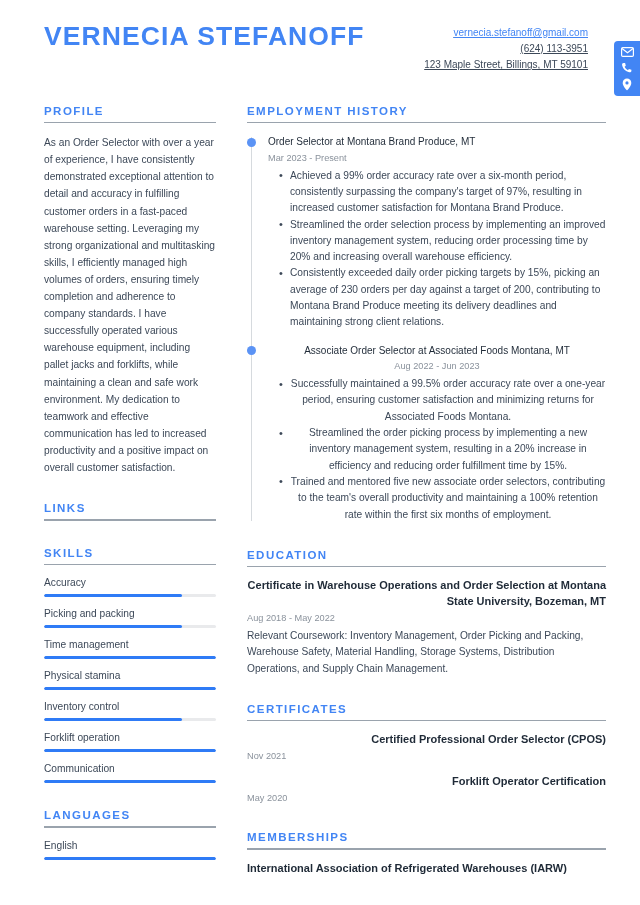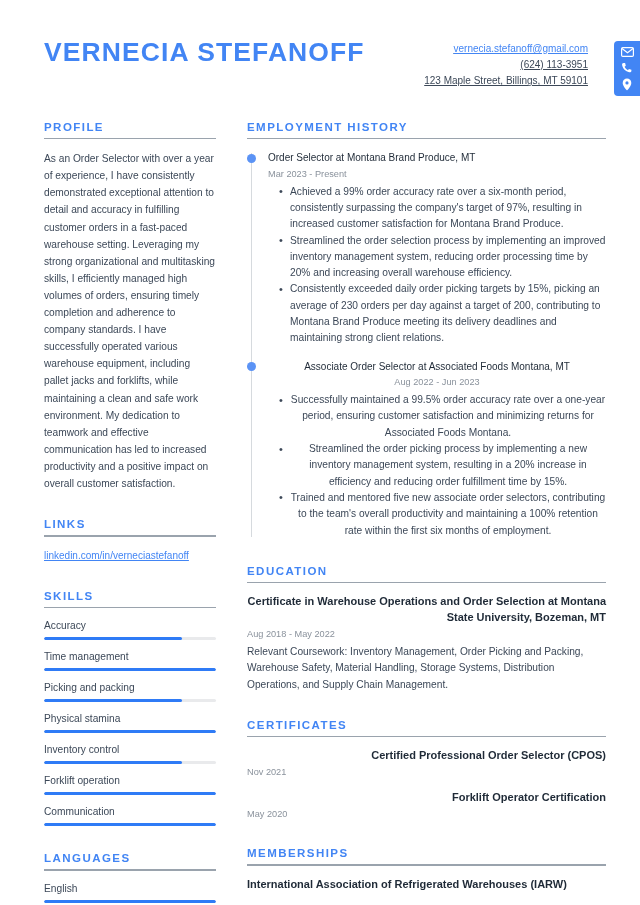--- a/index.html
+++ b/index.html
@@ -23,21 +23,21 @@
     box-sizing: border-box;
     padding: 0;
   }
 
   
   .header {
     position: relative;
     display: flex;
     align-items: flex-start;
     justify-content: space-between;
-    padding: 36px 34px 0 44px;
+    padding: 20px 34px 0 44px;
   }
   .name-block { padding-top: 2px; }
   .full-name {
     font-size: 26.5px;
     font-weight: bold;
     letter-spacing: 1.1px;
     color: #4285f4;
     line-height: 1.12;
     white-space: nowrap;
   }
@@ -294,43 +294,42 @@
 
       <div class="section">
         <div class="sec-title">Profile</div>
         <div class="sec-rule"></div>
         <div class="profile-text">As an Order Selector with over a year of experience, I have consistently demonstrated exceptional attention to detail and accuracy in fulfilling customer orders in a fast-paced warehouse setting. Leveraging my strong organizational and multitasking skills, I efficiently managed high volumes of orders, ensuring timely completion and adherence to company standards. I have successfully operated various warehouse equipment, including pallet jacks and forklifts, while maintaining a clean and safe work environment. My dedication to teamwork and effective communication has led to increased productivity and a positive impact on overall customer satisfaction.</div>
       </div>
 
       <div class="section">
         <div class="sec-title">Links</div>
         <div class="sec-rule"></div>
-        <div class="link-item">linkedin.com/in/verneciastefanoff</div>
       </div>
 
       <div class="section">
         <div class="sec-title">Skills</div>
         <div class="sec-rule"></div>
 
         <div class="skill">
           <div class="skill-name">Accuracy</div>
           <div class="skill-track">
             <div class="skill-fill" style="width: 80%;"></div>
           </div>
         </div>
         <div class="skill">
+          <div class="skill-name">Picking and packing</div>
+          <div class="skill-track">
+            <div class="skill-fill" style="width: 80%;"></div>
+          </div>
+        </div>
+        <div class="skill">
           <div class="skill-name">Time management</div>
           <div class="skill-track">
             <div class="skill-fill" style="width: 100%;"></div>
-          </div>
-        </div>
-        <div class="skill">
-          <div class="skill-name">Picking and packing</div>
-          <div class="skill-track">
-            <div class="skill-fill" style="width: 80%;"></div>
           </div>
         </div>
         <div class="skill">
           <div class="skill-name">Physical stamina</div>
           <div class="skill-track">
             <div class="skill-fill" style="width: 100%;"></div>
           </div>
         </div>
         <div class="skill">
           <div class="skill-name">Inventory control</div>

